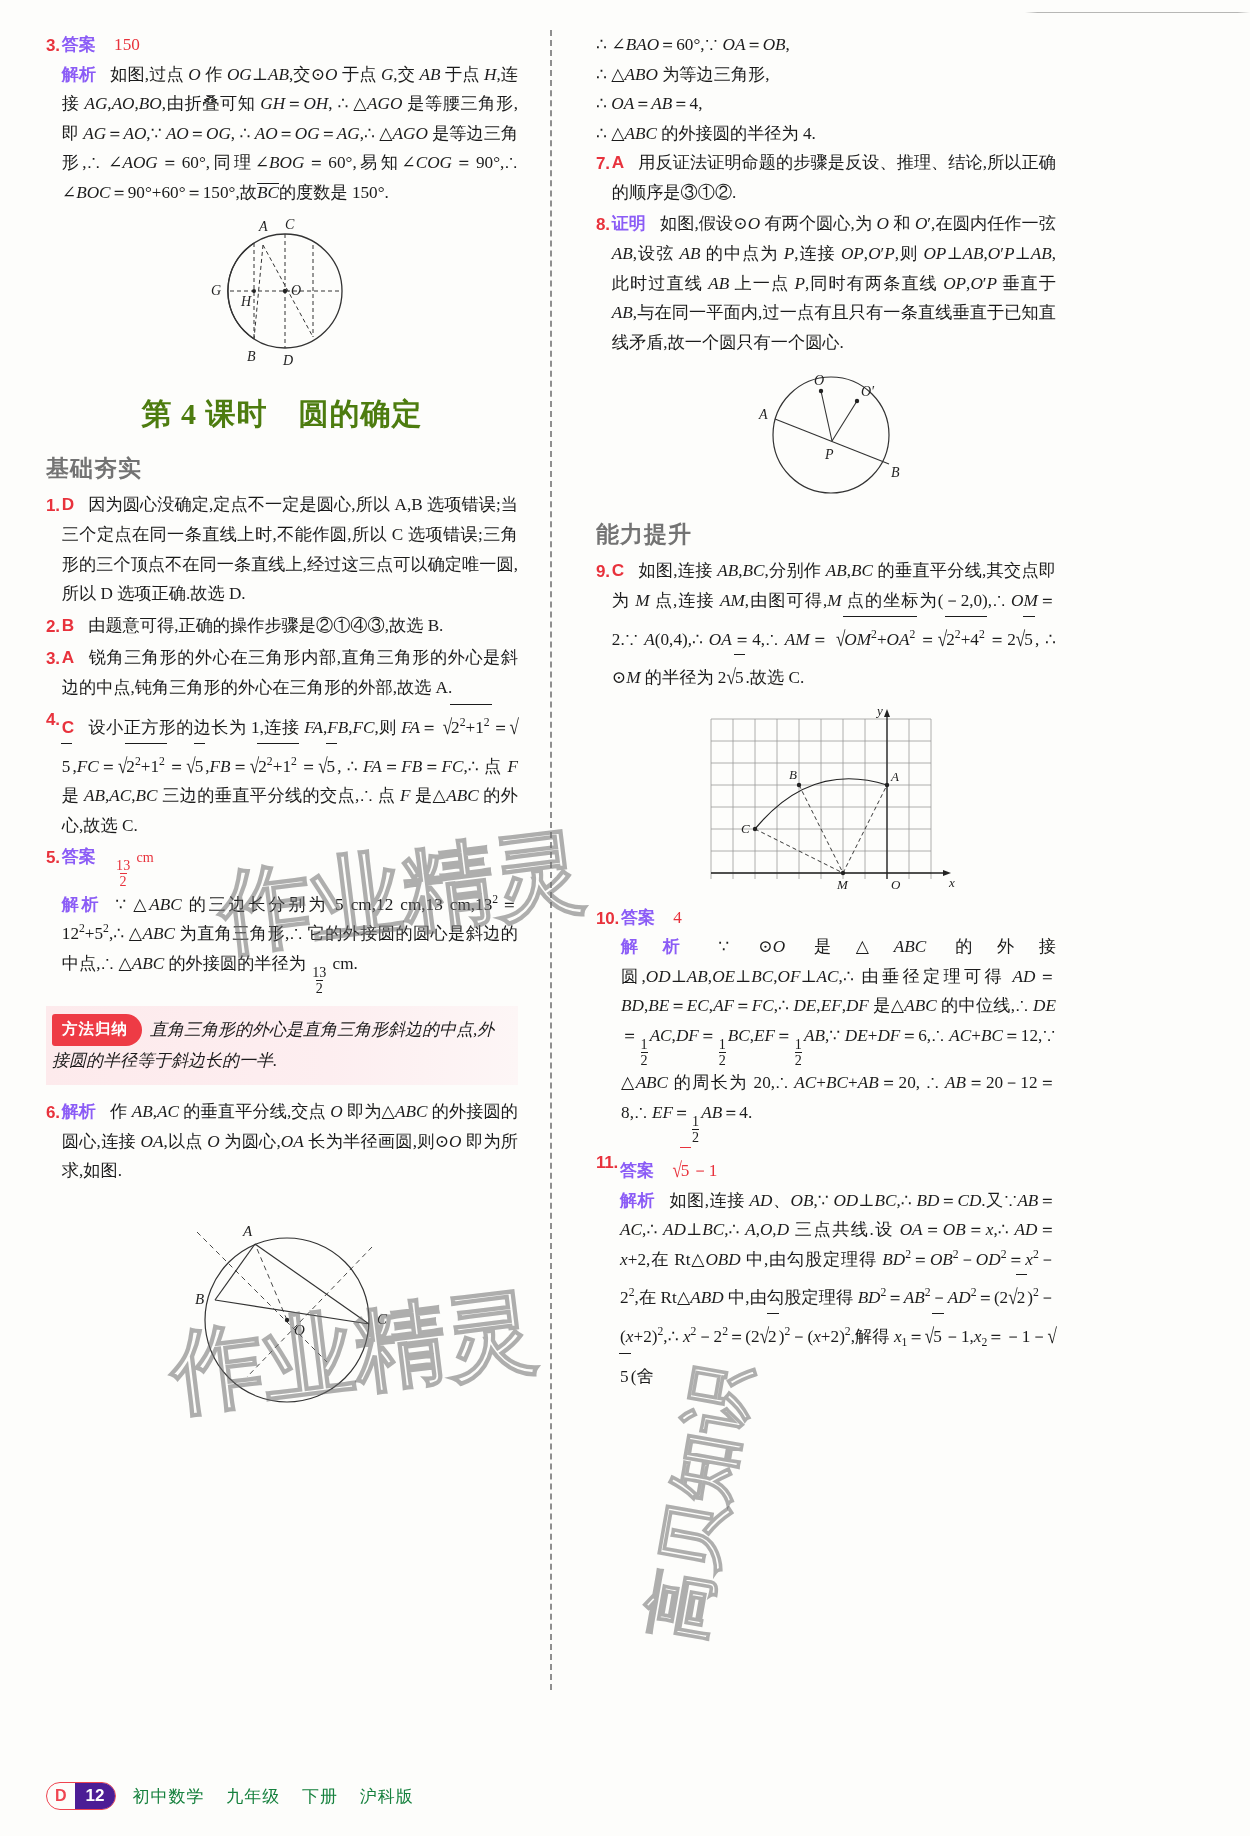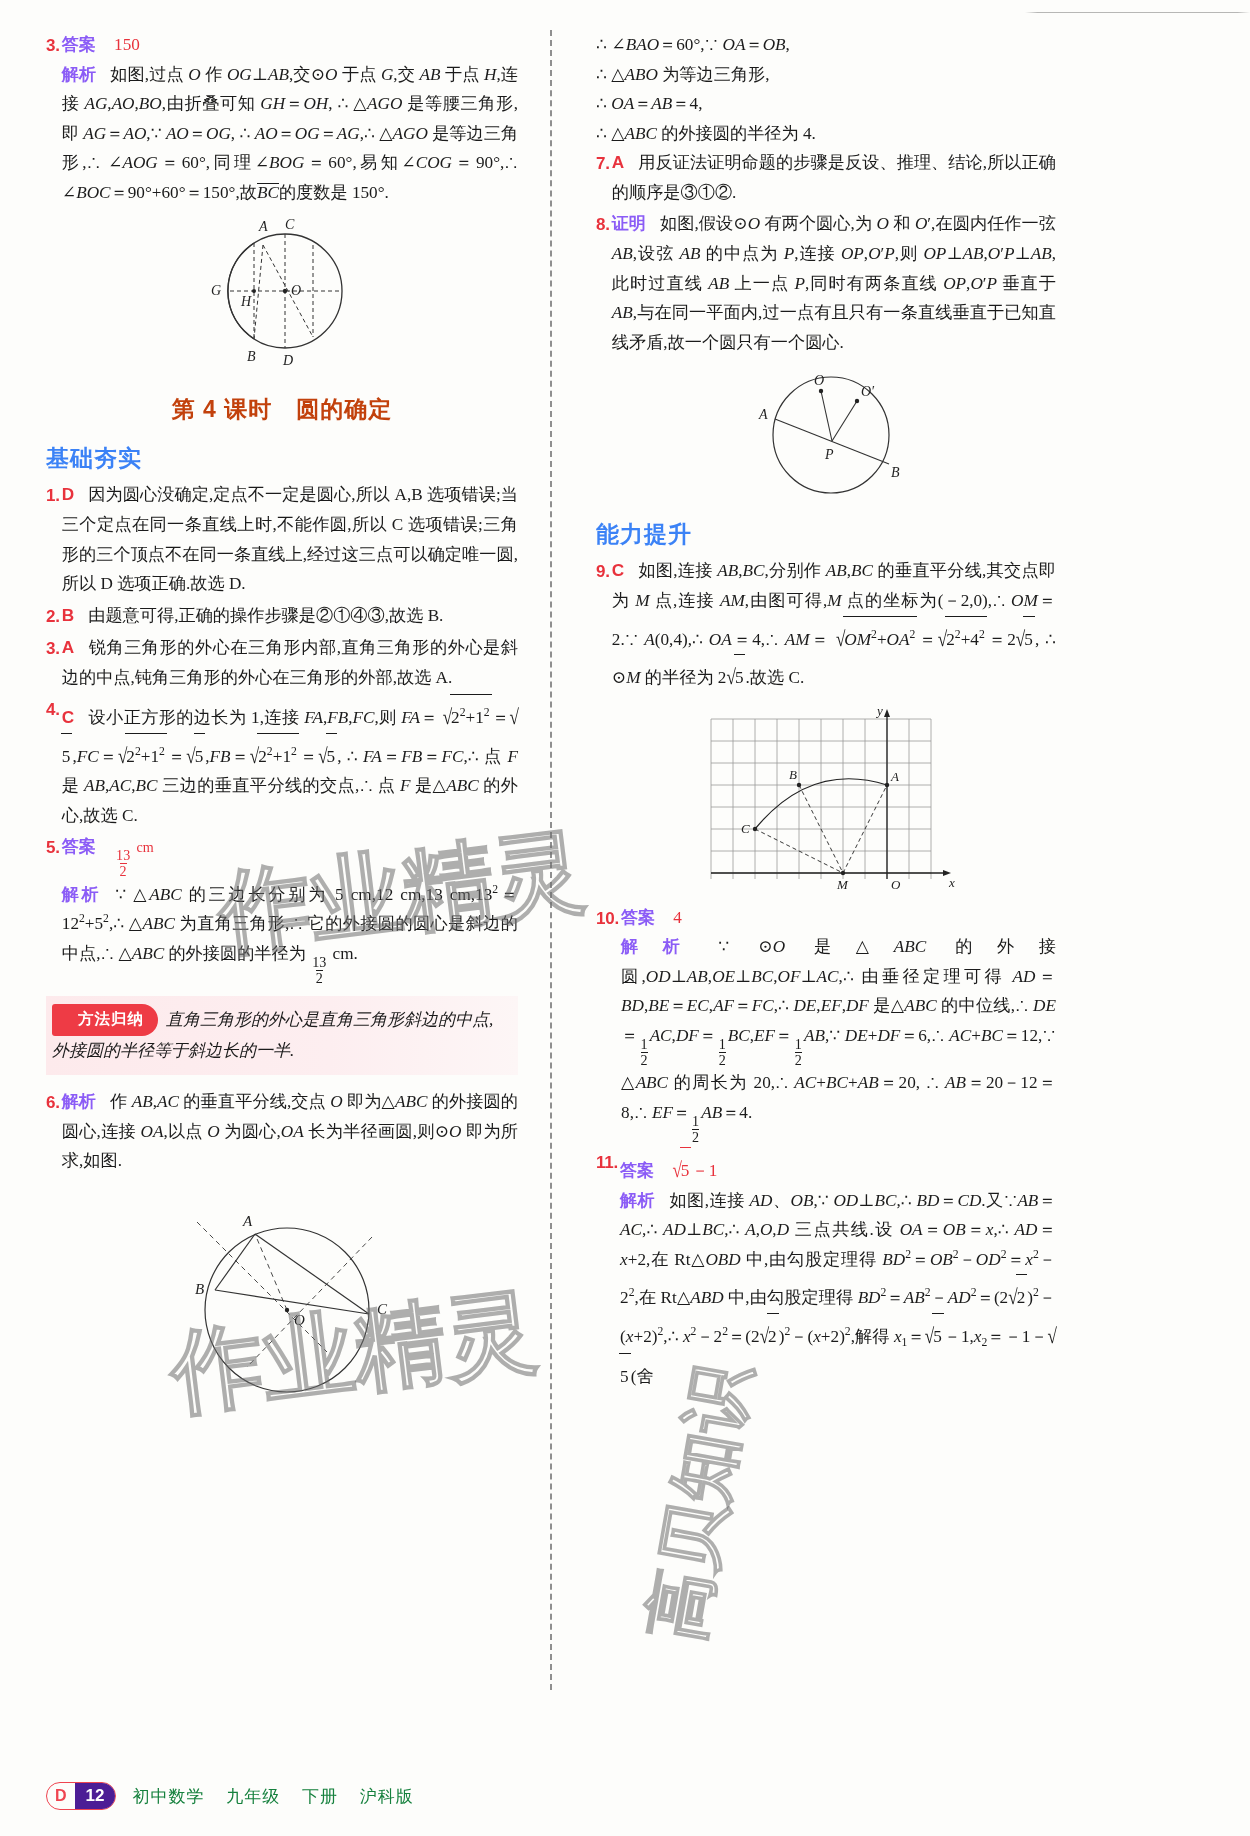--- a/index.html
+++ b/index.html
@@ -91,53 +91,53 @@
     margin-left:-1px;
   }
   .rad{display:inline-block;transform:scaleY(1.25);margin-right:-1px;}
   sup{font-size:.68em;vertical-align:super;}
   sub{font-size:.68em;vertical-align:sub;}
   .ovl{border-top:1.1px solid currentColor;display:inline-block;line-height:1;}
 
   
   .chapter-title{
     text-align:center;
-    font-family:Liberation Sans, sans-serif;
-    font-weight:bold;
-    font-size:23px;
-    color:#c2410c;
+    font-family:Liberation Serif, serif;
+    font-weight:bold;
+    font-size:30px;
+    color:#4d7c0f;
     margin:26px 0 18px 0;
     letter-spacing:1px;
   }
   .section-title{
     font-family:"Liberation Sans","DejaVu Sans",sans-serif;
     font-weight:bold;
     font-size:23px;
-    color:#3b82f6;
+    color:#737373;
     margin:6px 0 6px 0;
     letter-spacing:1px;
   }
 
   
   .method{
     background:linear-gradient(90deg,#fdeaec 0%,#fdeef0 60%,#fdf6f6 100%);
     padding:8px 10px 10px 6px;
     margin:10px 0 12px 0;
     font-size:17px;
     line-height:1.72;
     font-family:"Liberation Serif",serif;
   }
   .method .tag{
     display:inline-block;
     background:#ee3b45;
     color:#fff;
     font-family:"Liberation Sans","DejaVu Sans",sans-serif;
     font-weight:bold;
     font-size:15.5px;
-    padding:2px 14px 3px 26px;
+    padding:2px 14px 3px 10px;
     border-radius:3px 16px 16px 3px;
     margin-right:8px;
     vertical-align:1px;
     letter-spacing:1px;
   }
   .method .mtxt{font-style:italic;}
 
   
   .fig{display:flex;justify-content:center;margin:6px 0 4px 0;}
   .fig svg{display:block;}

